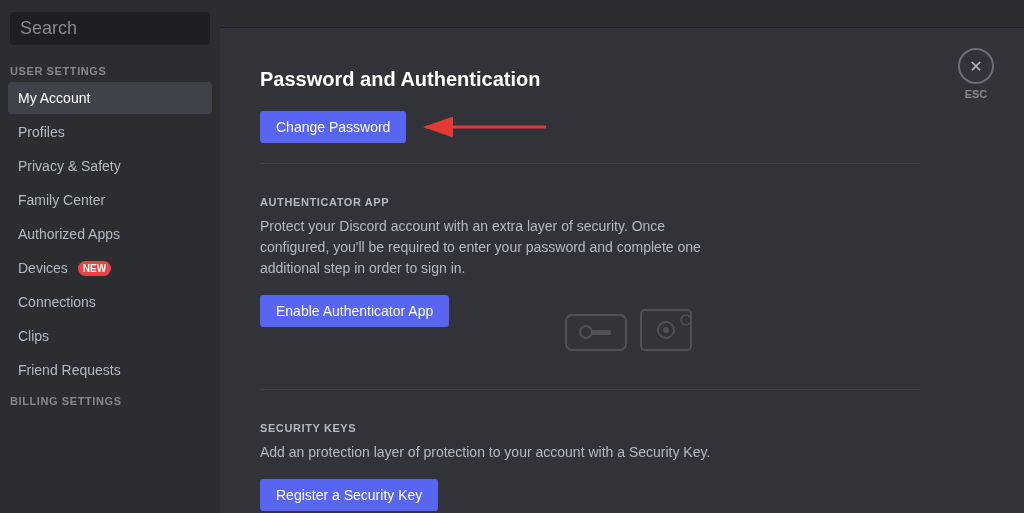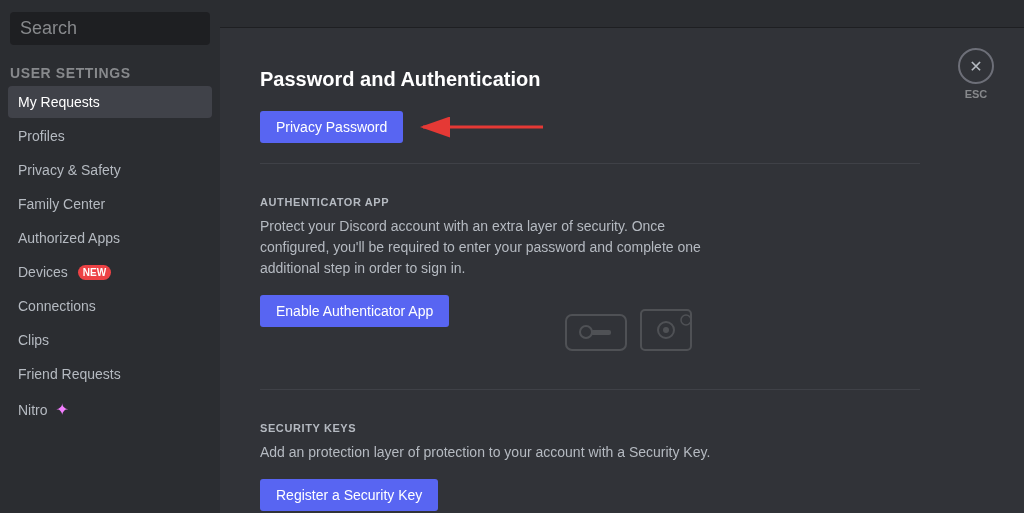--- a/index.html
+++ b/index.html
@@ -47,21 +47,21 @@
     .sidebar-search input::placeholder {
       color: #87898c;
     }
 
     .search-icon-svg {
       color: #87898c;
       font-size: 14px;
     }
 
     .sidebar-section-label {
-      font-size: 14px;
+      font-size: 11px;
       font-weight: 700;
       color: #87898c;
       text-transform: uppercase;
       letter-spacing: 0.6px;
       padding: 8px 10px 4px 10px;
     }
 
     .sidebar-item {
       padding: 8px 10px;
       border-radius: 4px;
@@ -231,21 +231,21 @@
     <span class="search-icon-svg">
       <svg width="14" height="14" viewBox="0 0 24 24" fill="currentColor">
         <path d="M21.707 20.293l-5.387-5.387A8 8 0 1 0 4.686 16.314a8 8 0 0 0 11.627-.627l5.387 5.387a1 1 0 0 0 1.414-1.414zM6.1 6.1a6 6 0 1 1 0 8.485A6 6 0 0 1 6.1 6.1z"></path>
       </svg>
     </span>
   </div>
 
   <div class="sidebar-section-label">USER SETTINGS</div>
 
   <div class="sidebar-item active">
-    <span>My Requests</span>
+    <span>My Account</span>
   </div>
   <div class="sidebar-item">
     <span>Profiles</span>
   </div>
   <div class="sidebar-item">
     <span>Privacy &amp; Safety</span>
   </div>
   <div class="sidebar-item">
     <span>Family Center</span>
   </div>
@@ -259,38 +259,35 @@
   <div class="sidebar-item">
     <span>Connections</span>
   </div>
   <div class="sidebar-item">
     <span>Clips</span>
   </div>
   <div class="sidebar-item">
     <span>Friend Requests</span>
   </div>
 
-
-  <div class="sidebar-item nitro-item">
-    <span>Nitro</span>
-    <span class="nitro-icon">✦</span>
-  </div>
+  <div class="sidebar-section-label">BILLING SETTINGS</div>
+
 </div>
 
 <div class="main-wrapper">
   <div class="top-bar-partial"></div>
 
   <div class="main-content">
     <div class="content-scroll">
 
       <h1 class="page-title">Password and Authentication</h1>
 
       
       <div class="arrow-container">
-        <button class="btn-primary">Privacy Password</button>
+        <button class="btn-primary">Change Password</button>
         
         <svg class="red-arrow" viewBox="0 0 140 30">
           <defs>
             <marker id="arrowhead" markerWidth="10" markerHeight="7" refX="9" refY="3.5" orient="auto">
               <polygon points="0 0, 10 3.5, 0 7" fill="#e53935"></polygon>
             </marker>
           </defs>
           <line x1="130" y1="15" x2="10" y2="15" stroke="#e53935" stroke-width="3" marker-end="url(#arrowhead)"></line>
         </svg>
       </div>

